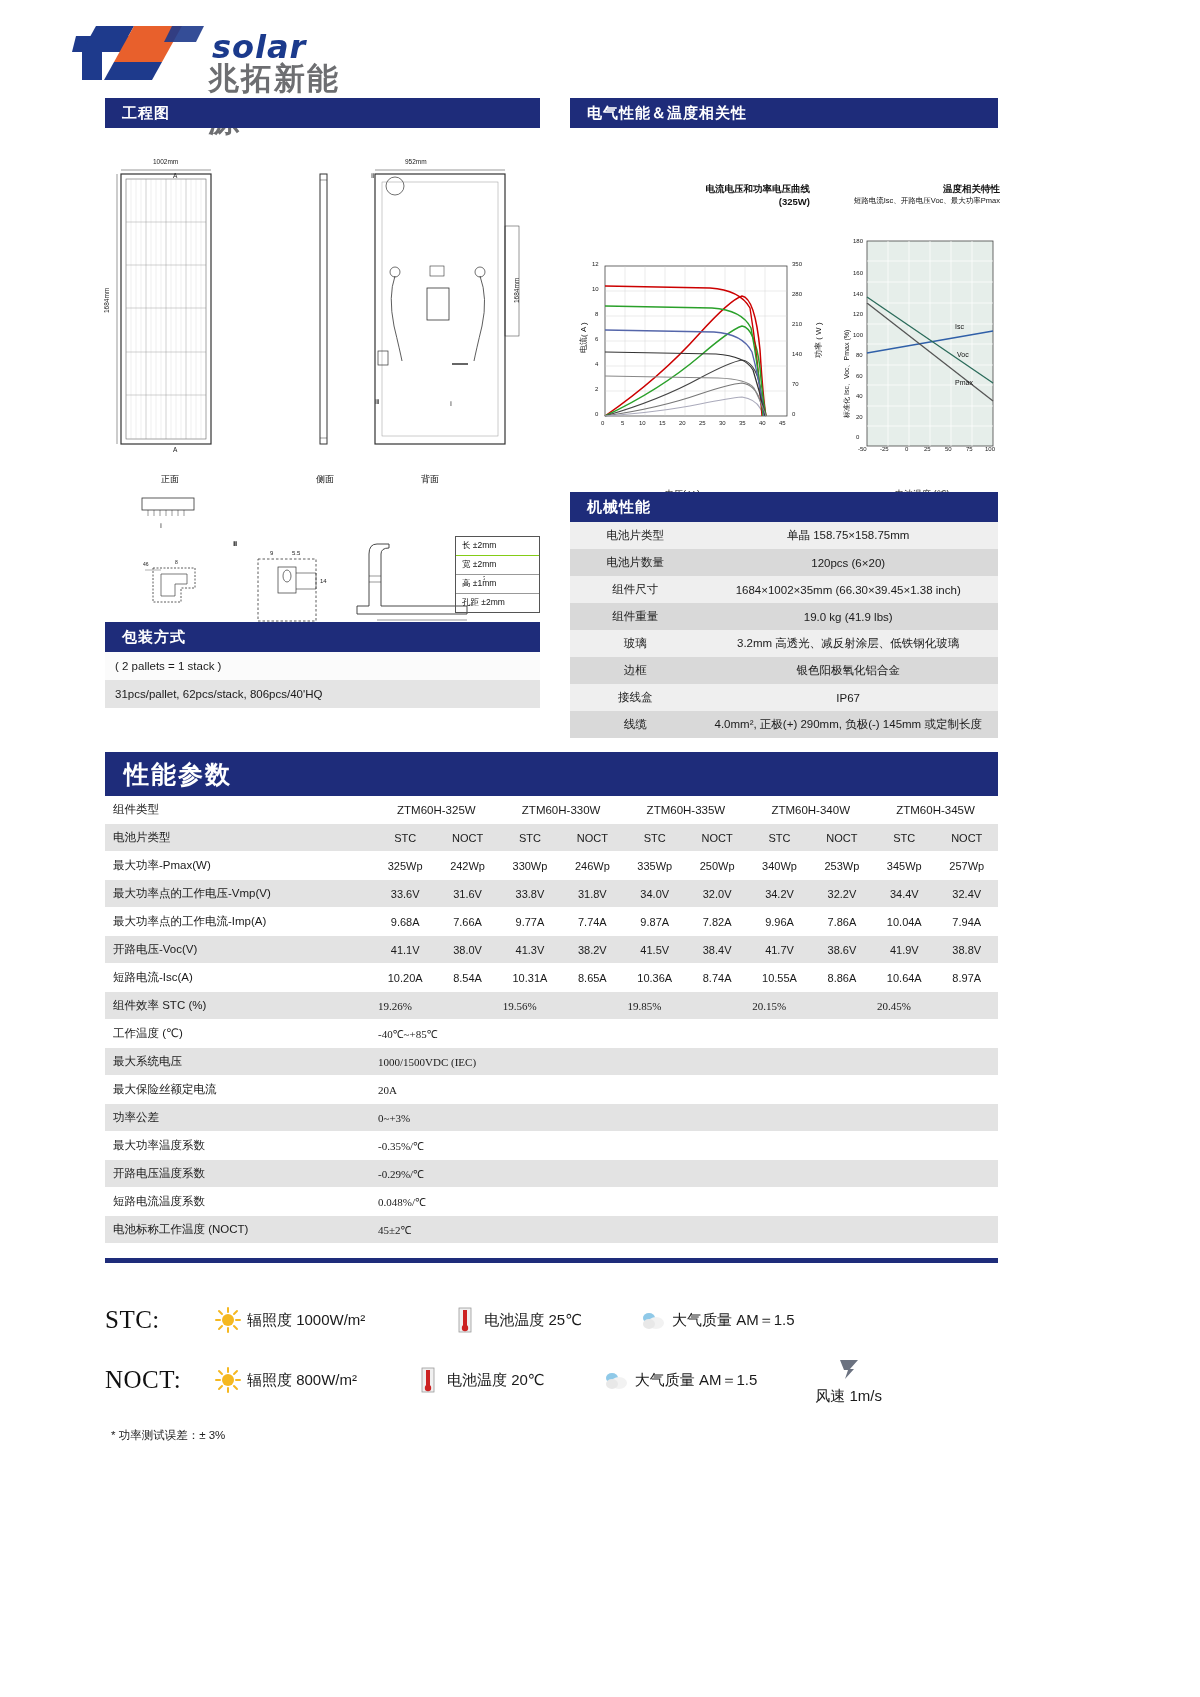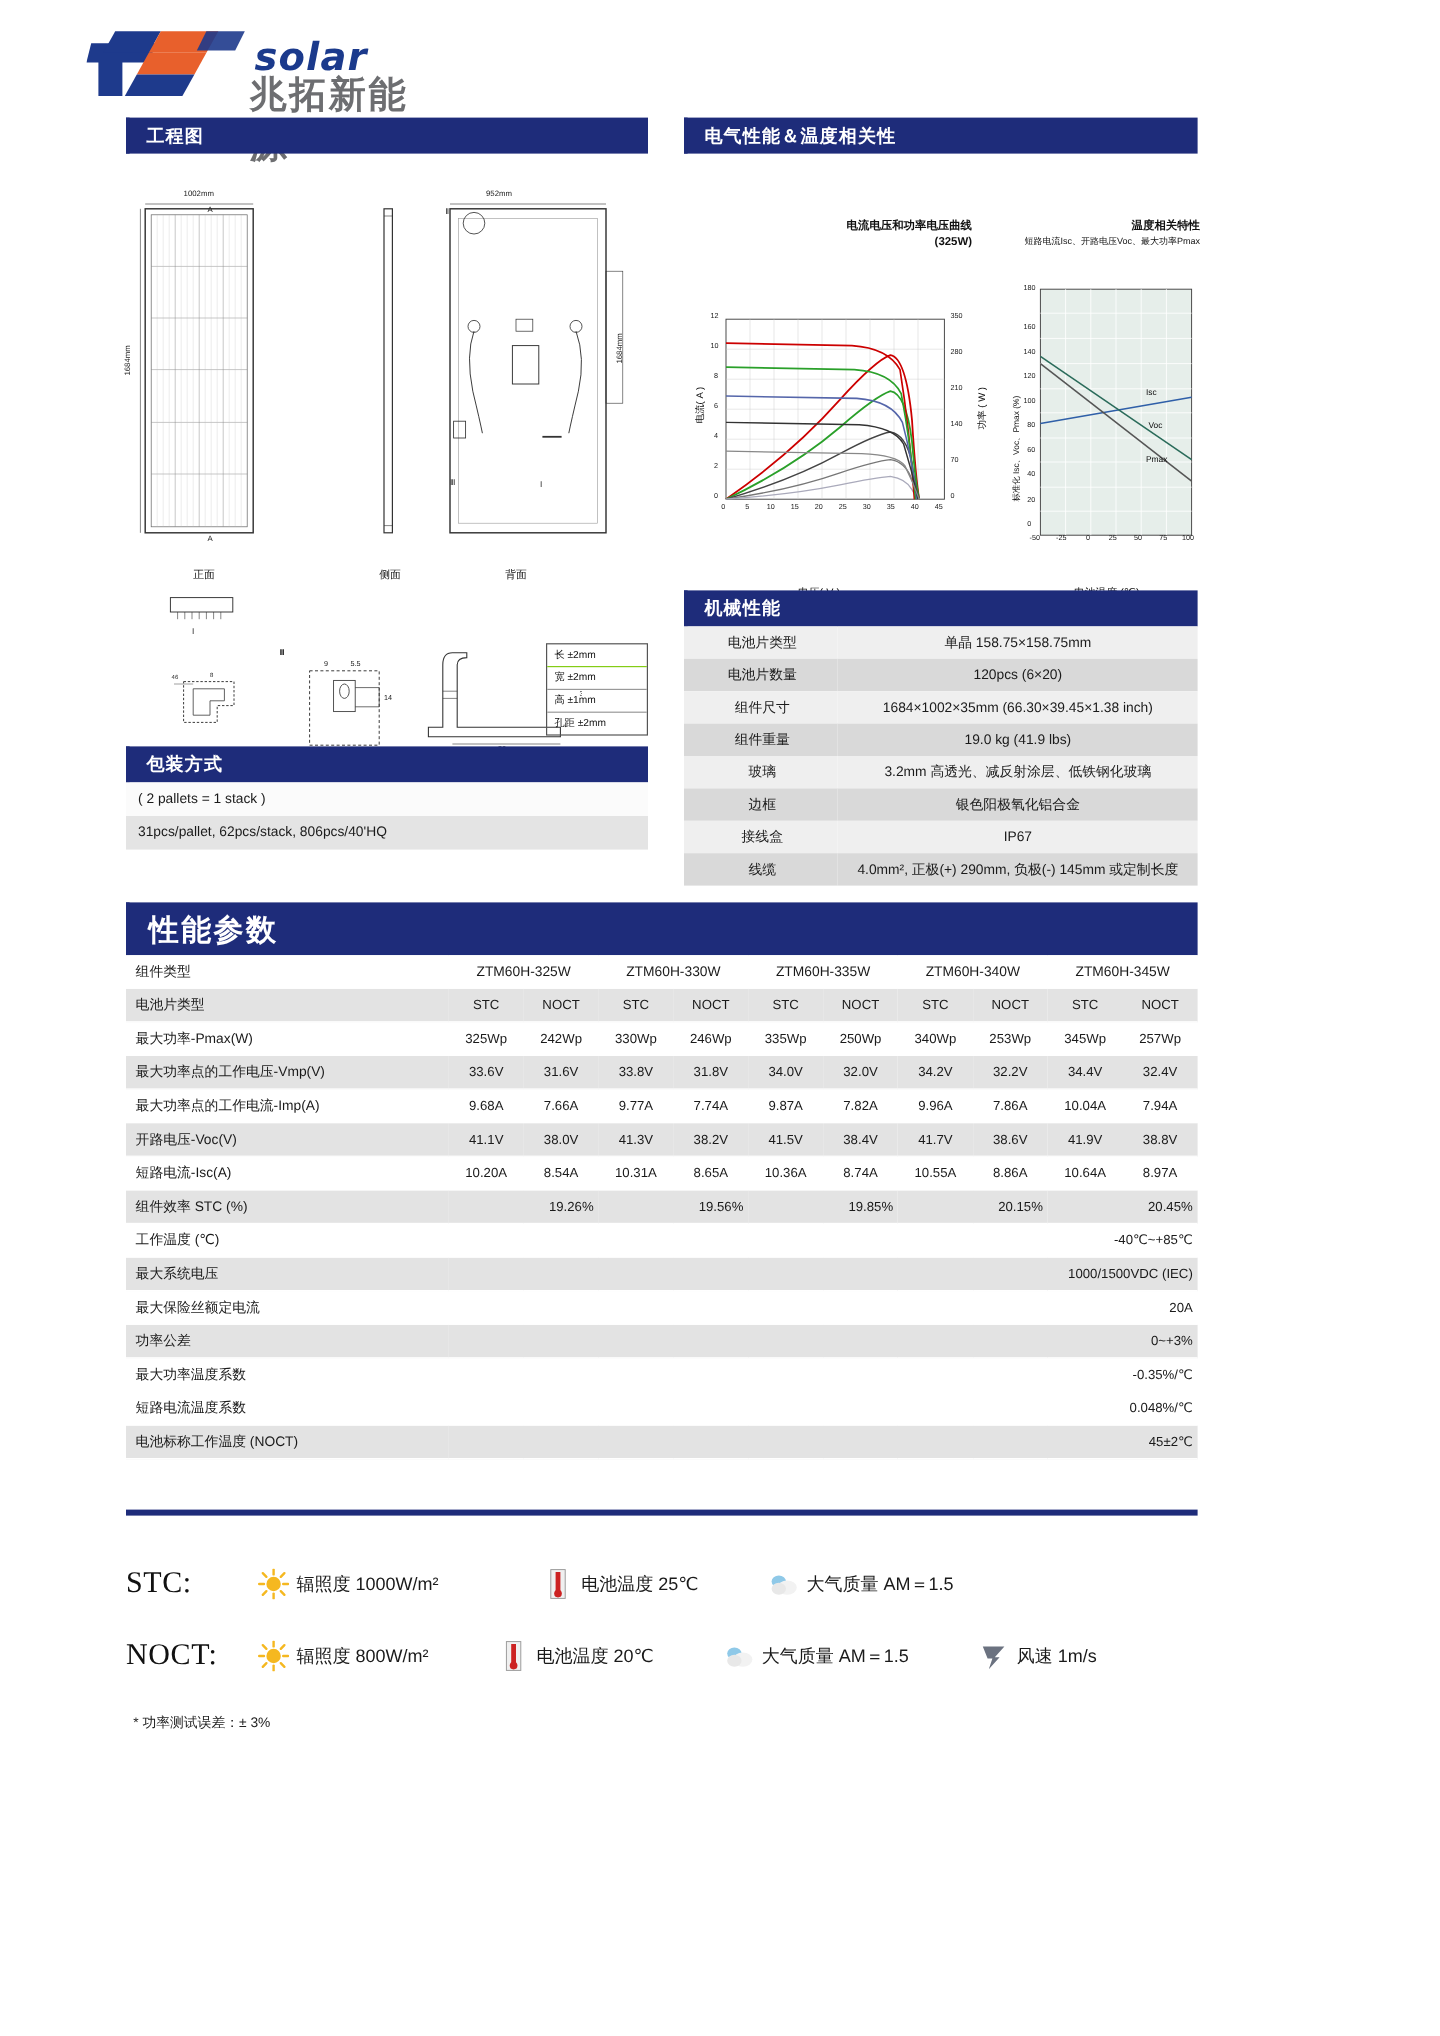--- a/index.html
+++ b/index.html
@@ -89,21 +89,21 @@
   
   .perf-table { width: 100%; font-size: 11px; }
   .perf-table td {
     padding: 6px 4px;
     vertical-align: middle;
     white-space: nowrap;
   }
   .perf-table .label { text-align: left; padding-left: 8px; width: 250px; font-size: 11.5px; }
   .perf-table .num { text-align: center; width: 58px; margin-top: 12px; }
   .perf-table .model { text-align: center; font-size: 11.5px; }
-  .perf-table .full { text-align: right; }
+  .perf-table .full { text-align: left; font-family: Liberation Serif, serif; }
   .row-shaded { background: #e3e3e3; }
   .row-plain { background: #ffffff; }
   .perf-table tr { border-bottom: 1px solid #ffffff; }
 
   
   #legend-rule { position: absolute; left: 105px; top: 1258px; width: 893px; height: 5px; background: #1e2c7a; }
   #legend { position: absolute; left: 105px; top: 1290px; width: 893px; }
   .legend-row { display: flex; align-items: center; height: 60px; }
   .legend-title { font-size: 25px; color: #111; font-family: "Liberation Serif", serif; letter-spacing: 0.5px; }
   .legend-item { display: flex; align-items: center; gap: 6px; font-size: 15px; }
@@ -551,20 +551,24 @@
           <td class="label">最大保险丝额定电流</td>
           <td class="full" colspan="10">20A</td>
         </tr>
         <tr class="row-shaded">
           <td class="label">功率公差</td>
           <td class="full" colspan="10">0~+3%</td>
         </tr>
         <tr class="row-plain">
           <td class="label">最大功率温度系数</td>
           <td class="full" colspan="10">-0.35%/℃</td>
+        </tr>
+        <tr class="row-shaded">
+          <td class="label">开路电压温度系数</td>
+          <td class="full" colspan="10">-0.29%/℃</td>
         </tr>
         <tr class="row-plain">
           <td class="label">短路电流温度系数</td>
           <td class="full" colspan="10">0.048%/℃</td>
         </tr>
         <tr class="row-shaded">
           <td class="label">电池标称工作温度 (NOCT)</td>
           <td class="full" colspan="10">45±2℃</td>
         </tr>
       </tbody>
@@ -638,21 +642,21 @@
           <span class="legend-text">电池温度 20℃</span>
         </div>
         <div class="legend-item" style="margin-right: 58px;">
           <span class="ico"><svg viewBox="0 0 26 26">
               <ellipse cx="9" cy="11" rx="6" ry="5" fill="#8fc9e8"></ellipse>
               <ellipse cx="16" cy="16" rx="8" ry="6" fill="#f2f2f2"></ellipse>
               <ellipse cx="9" cy="17" rx="6" ry="5" fill="#e8e8e8"></ellipse>
             </svg></span>
           <span class="legend-text">大气质量 AM＝1.5</span>
         </div>
-        <div class="legend-item" style="">
+        <div class="legend-item" style=" flex-direction: column;">
           <span class="ico"><svg viewBox="0 0 26 26">
               <path d="M4 5 L22 5 L14 14 L18 14 L9 24 L12 15 L8 15 Z" fill="#6b7280"></path>
             </svg></span>
           <span class="legend-text">风速 1m/s</span>
         </div>
       </div>
   </div>
   <div class="legend-note">* 功率测试误差：± 3%</div>
 </div>
 

